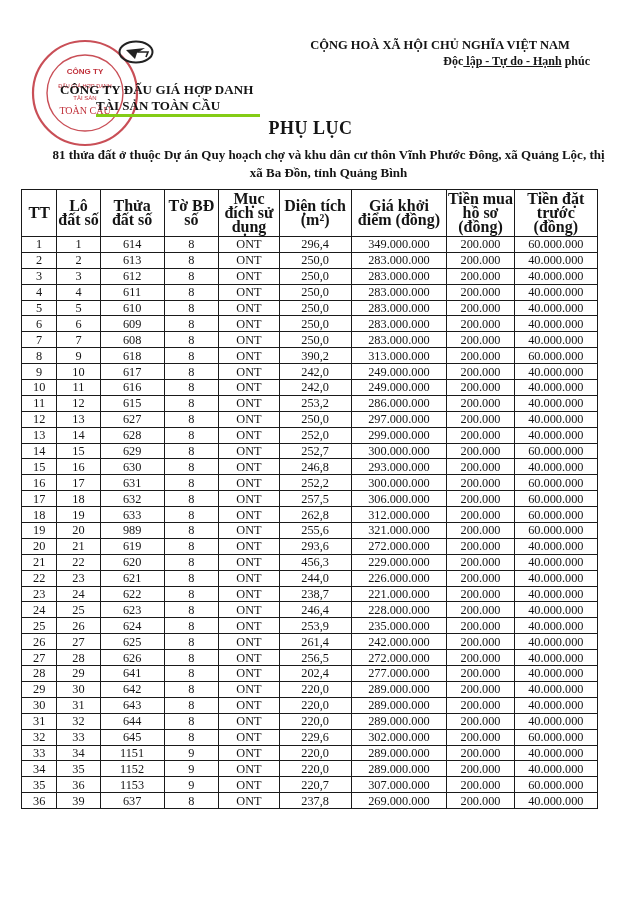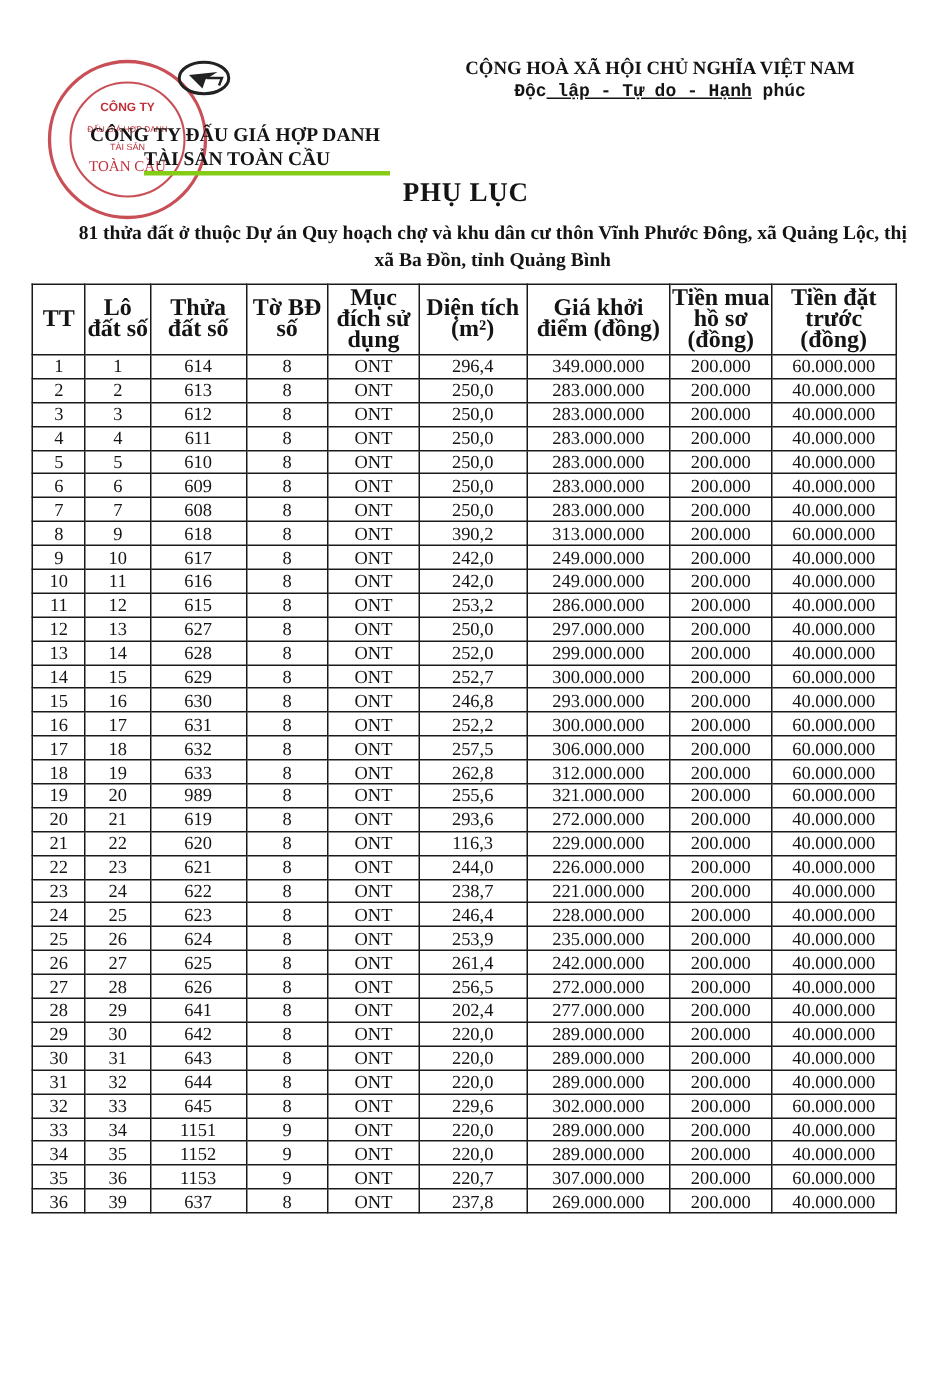--- a/index.html
+++ b/index.html
@@ -3,21 +3,21 @@
 <meta charset="utf-8">
 <style>
   html, body { margin: 0; padding: 0; background: #ffffff; }
   body { width: 621px; height: 915px; position: relative; overflow: hidden;
          font-family: "Liberation Serif", "DejaVu Serif", serif; color: #141414; }
   .company-line1 { position: absolute; left: 60px; top: 82px; font-size: 13px; font-weight: bold; letter-spacing: 0.1px; white-space: nowrap; }
   .company-line2 { position: absolute; left: 96px; top: 98px; font-size: 13px; font-weight: bold; white-space: nowrap; border-bottom: 3px solid #84cc16; padding-right: 40px; }
   .logo { position: absolute; left: 118px; top: 40px; width: 36px; height: 24px; }
   .stamp { position: absolute; left: 30px; top: 38px; width: 110px; height: 110px; }
   .republic { position: absolute; left: 290px; top: 38px; width: 300px; text-align: center; font-size: 12.5px; font-weight: bold; }
-  .motto { position: absolute; left: 290px; top: 54px; width: 300px; text-align: center; font-size: 12px; font-weight: bold; font-family: Liberation Mono, monospace; }
+  .motto { position: absolute; left: 290px; top: 54px; width: 300px; text-align: right; font-size: 12px; font-weight: bold; }
   .motto span.ul { text-decoration: underline; }
   .doc-title { position: absolute; left: 0; top: 118px; width: 621px; text-align: center; font-size: 18px; font-weight: bold; letter-spacing: 0.5px; }
   .subtitle { position: absolute; left: 30px; top: 146px; width: 561px; text-align: center; font-size: 13px; font-weight: bold; line-height: 18px; margin-left: 18px; }
   table.land { position: absolute; left: 21px; top: 189px; border-collapse: collapse; width: 577px; }
   table.land th, table.land td { border: 1.2px solid #1a1a1a; text-align: center; padding: 0; }
   table.land th { font-size: 16px; font-weight: bold; line-height: 14px; height: 46px; }
   table.land td { font-size: 12.3px; height: 14.9px; line-height: 14px; }
 </style>
 </head>
 <body>
@@ -293,21 +293,21 @@
         <td>272.000.000</td>
         <td>200.000</td>
         <td>40.000.000</td>
       </tr>
       <tr>
         <td>21</td>
         <td>22</td>
         <td>620</td>
         <td>8</td>
         <td>ONT</td>
-        <td>116,3</td>
+        <td>456,3</td>
         <td>229.000.000</td>
         <td>200.000</td>
         <td>40.000.000</td>
       </tr>
       <tr>
         <td>22</td>
         <td>23</td>
         <td>621</td>
         <td>8</td>
         <td>ONT</td>

